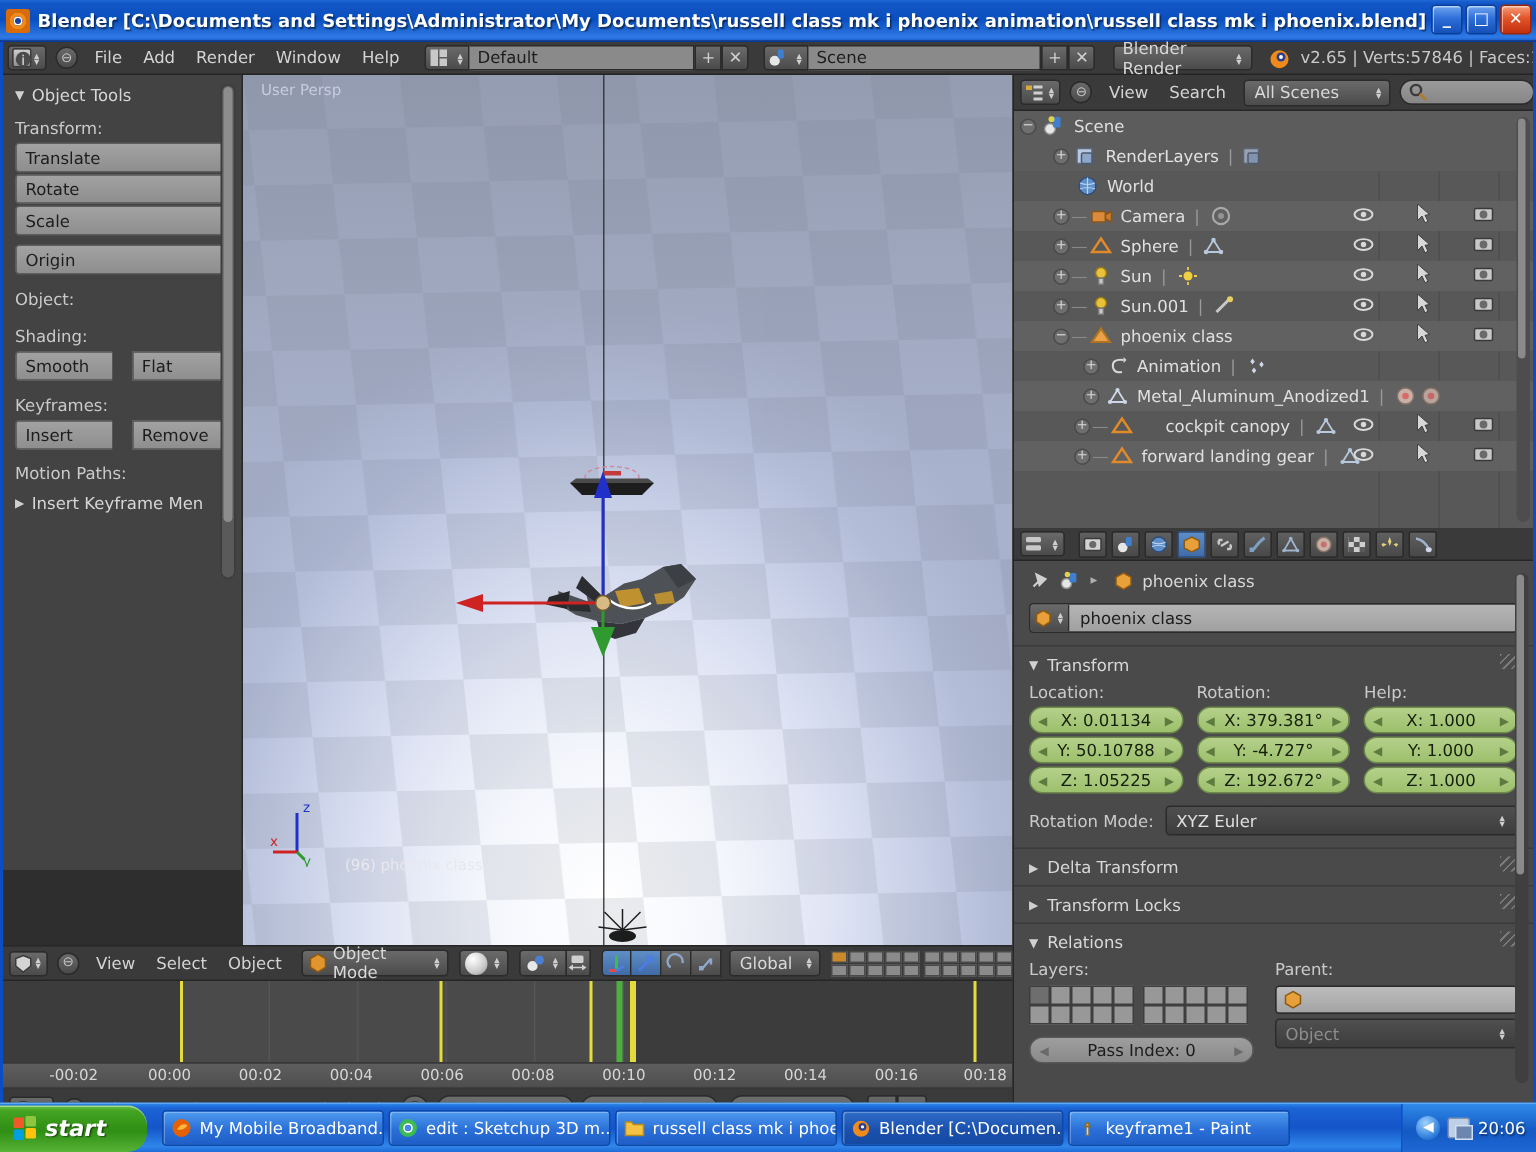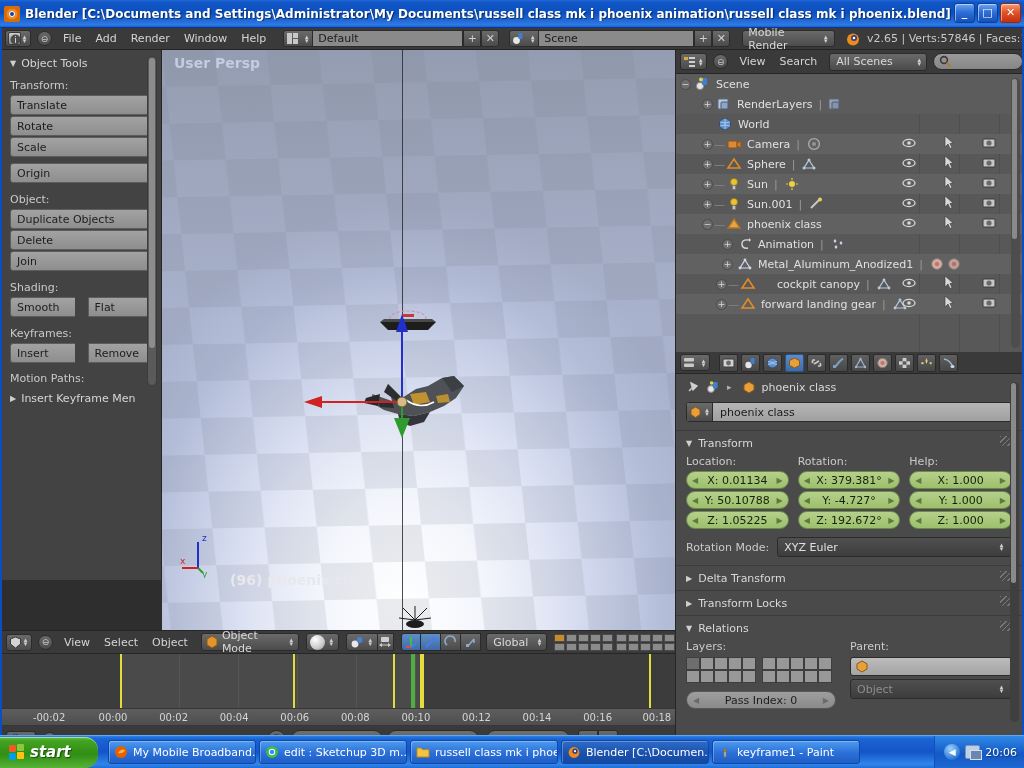--- a/index.html
+++ b/index.html
@@ -123,21 +123,21 @@
   .vp-sky {
     position:absolute; inset:0;
     background:
       radial-gradient(ellipse 62% 70% at 47% 96%, #ffffff 0%, #f4f6fc 26%, #dfe4f4 48%, #c8d0e8 66%, #b4bdd8 82%, #a9b2cc 100%);
   }
   .vp-checker { position:absolute; inset:0; opacity:.30; }
   .vp-grad-top {
     position:absolute; left:0; top:0; width:100%; height:46%;
     background:linear-gradient(180deg,rgba(120,126,140,.42),rgba(120,126,140,0));
   }
-  .vp-text { position:absolute; color:#dcdce4; font-size:14px;font-weight:bold; }
+  .vp-text { position:absolute; color:#dcdce4; font-size:10px; }
   .vp-label-persp { left:12px; top:5px; color:#c5cbe0; }
   .vp-label-obj { left:68px; top:522px; color:#e8e8ee; }
   .vp-gizmo { position:absolute; left:18px; top:480px; width:44px; height:48px; }
   .axis-line {
     position:absolute; left:240px; top:0; width:1px; height:580px; background:#2b2b33; opacity:.85;
   }
 
   
   .vp-header {
     position:absolute; left:0; top:602px; width:673px; height:24px;
@@ -396,21 +396,21 @@
               </svg>
           </span>
           <span class="spin">▴<br>▾</span>
         </div>
         <div class="field" style="width:155px;border-left:none">Scene</div>
         <div class="mini-btn">+</div>
         <div class="mini-btn" style="border-radius:0 3px 3px 0">✕</div>
       </div>
 
       <div class="btn-box" style="margin-left:12px;width:110px;justify-content:space-between;padding:0 5px">
-        <span>Mobile Render</span>
+        <span>Blender Render</span>
         <span class="spin">▴<br>▾</span>
       </div>
 
       <span style="margin-left:10px;width:16px;height:16px;display:inline-flex;flex:none">
         <svg width="16" height="16" viewBox="0 0 16 16">
             <circle cx="8" cy="8.5" r="6" fill="#f08a1a"></circle>
             <circle cx="9" cy="7" r="3" fill="#2a3f8f"></circle>
             <circle cx="9" cy="7" r="1.3" fill="#fff"></circle>
           </svg>
       </span>
@@ -426,25 +426,20 @@
       <div class="sub-label">Transform:</div>
       <div class="tool-list">
         <div class="tool-btn">Translate</div>
         <div class="tool-btn">Rotate</div>
         <div class="tool-btn">Scale</div>
         <div style="height:5px"></div>
         <div class="tool-btn">Origin</div>
       </div>
 
       <div class="sub-label" style="padding-top:9px">Object:</div>
-      <div class="tool-list">
-        <div class="tool-btn">Duplicate Objects</div>
-        <div class="tool-btn">Delete</div>
-        <div class="tool-btn">Join</div>
-      </div>
 
       <div class="sub-label" style="padding-top:9px">Shading:</div>
       <div class="tool-list">
         <div class="tool-row">
           <div class="tool-btn">Smooth</div>
           <div class="tool-btn">Flat</div>
         </div>
       </div>
 
       <div class="sub-label" style="padding-top:9px">Keyframes:</div>

